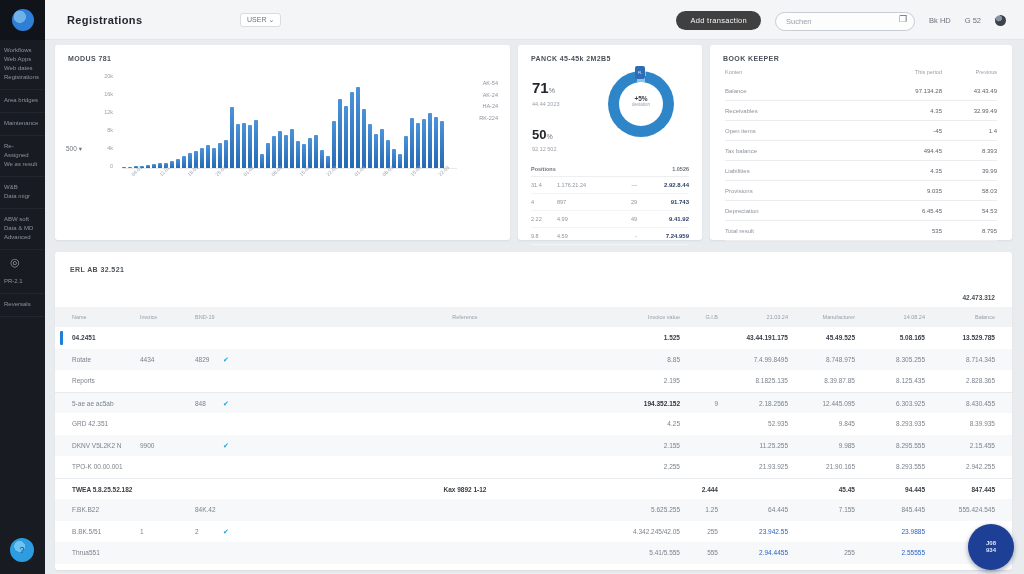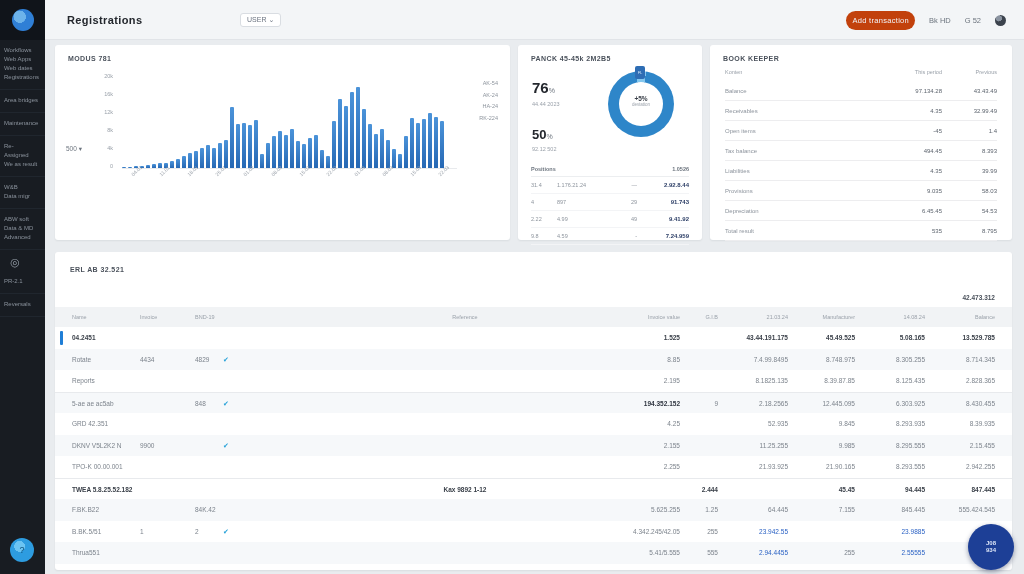--- a/index.html
+++ b/index.html
@@ -16,21 +16,21 @@
   #side-eye { color:#9aa3ad; font-size:11px; padding:6px 0 2px 10px; }
   #side-fab { position:absolute; left:10px; bottom:12px; width:24px; height:24px; border-radius:50%;
               background:radial-gradient(circle at 40% 35%, #6cc4f2 0 25%, #2d9ce0 26% 100%);
               color:#0e4e77; font-size:9px; text-align:center; line-height:24px; }
 
   
   #header { position:absolute; left:45px; top:0; right:0; height:40px; background:#f3f5f7; border-bottom:1px solid #e1e4e8; }
   #page-title { position:absolute; left:22px; top:14px; font-size:11px; font-weight:bold; color:#23272d; letter-spacing:.4px; }
   #title-badge { position:absolute; left:195px; top:13px; font-size:7px; color:#6b7380; background:#fff; border:1px solid #d9dde2; border-radius:3px; padding:2px 6px; }
   #hdr-right { position:absolute; right:18px; top:0; height:40px; display:flex; align-items:center; gap:14px; }
-  #primary-btn { background:#c2410c; color:#f2f5fa; font-size:7.5px; border:none; border-radius:10px; padding:5px 6px; letter-spacing:.3px; cursor:pointer; }
+  #primary-btn { background:#404040; color:#f2f5fa; font-size:7.5px; border:none; border-radius:10px; padding:5px 14px; letter-spacing:.3px; cursor:pointer; }
   #search-wrap { position:relative; width:140px; }
   #search-input { width:140px; height:19px; border:1px solid #c9ced5; border-radius:10px; background:#fdfdfe; font-size:7.5px; color:#444; padding:0 22px 0 10px; font-family:"Liberation Sans",sans-serif; }
   #search-input::placeholder { color:#9aa1aa; }
   #filter-icon { position:absolute; right:8px; top:4px; font-size:9px; color:#5b6troke; color:#5b6470; }
   .hdr-meta { font-size:7.5px; color:#6d757f; cursor:pointer; }
   #avatar { width:11px; height:11px; border-radius:50%; background:radial-gradient(circle at 35% 30%, #8a93a0 0 30%, #3c434d 31% 100%); cursor:pointer; }
 
   
   .card { position:absolute; background:#fff; border-radius:3px; box-shadow:0 1px 2px rgba(20,30,40,.07); }
   #card-bar     { left:55px;  top:45px;  width:455px; height:195px; }
@@ -141,20 +141,24 @@
         </div>
       </div>
     <div id="side-fab">?</div>
   </nav>
 
   <header id="header">
     <div id="page-title">Registrations</div>
     <div id="title-badge">USER ⌄</div>
     <div id="hdr-right">
       <button id="primary-btn">Add transaction</button>
+      <span id="search-wrap">
+        <input id="search-input" placeholder="Suchen" style="">
+        <span id="filter-icon">❐</span>
+      </span>
       <span class="hdr-meta">Bk HD</span>
       <span class="hdr-meta">G 52</span>
       <span id="avatar"></span>
     </div>
   </header>
 
   <section class="card" id="card-bar">
     <div class="card-title">MODUS 781</div>
     <div id="bar-filter">500 ▾</div>
     <div id="bar-yaxis">
@@ -238,21 +242,21 @@
     <div id="bar-legend">
         <div class="legend-item">AK-54</div>
         <div class="legend-item">AK-24</div>
         <div class="legend-item">HA-24</div>
         <div class="legend-item">RK-224</div>
       </div>
   </section>
 
   <section class="card" id="card-donut">
     <div class="card-title">PANCK 45-45k 2M2B5</div>
-    <div class="big-stat" style="top:34px"><span>76</span><small>%</small></div>
+    <div class="big-stat" style="top:34px"><span>71</span><small>%</small></div>
     <div class="stat-sub" style="top:56px">44.44 2023</div>
     <div class="big-stat" style="top:82px; font-size:13px;"><span>50</span><small>%</small></div>
     <div class="stat-sub" style="top:101px">92.12 502</div>
     <div id="donut" style="background: conic-gradient(from -9deg, rgb(132, 199, 238) 0deg, rgb(132, 199, 238) 18deg, rgb(46, 134, 201) 18deg, rgb(46, 134, 201) 360deg);">
       <div id="donut-hole">
         <div id="donut-center">+5%</div>
         <div id="donut-center-sub">deviation</div>
       </div>
     </div>
     <div id="donut-chip">FL</div>

